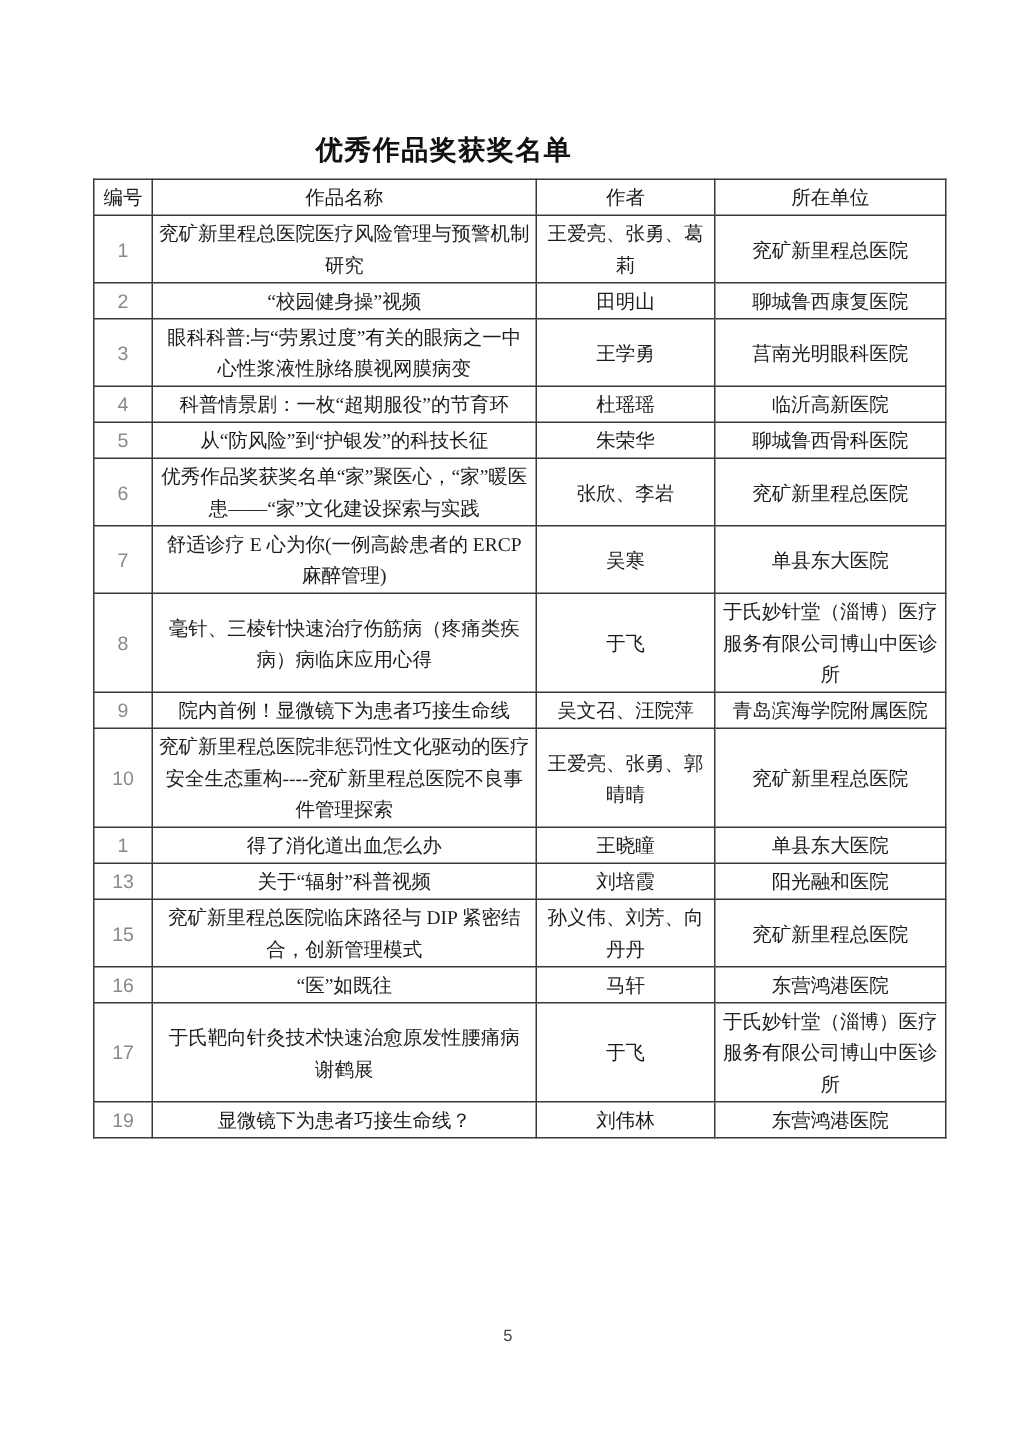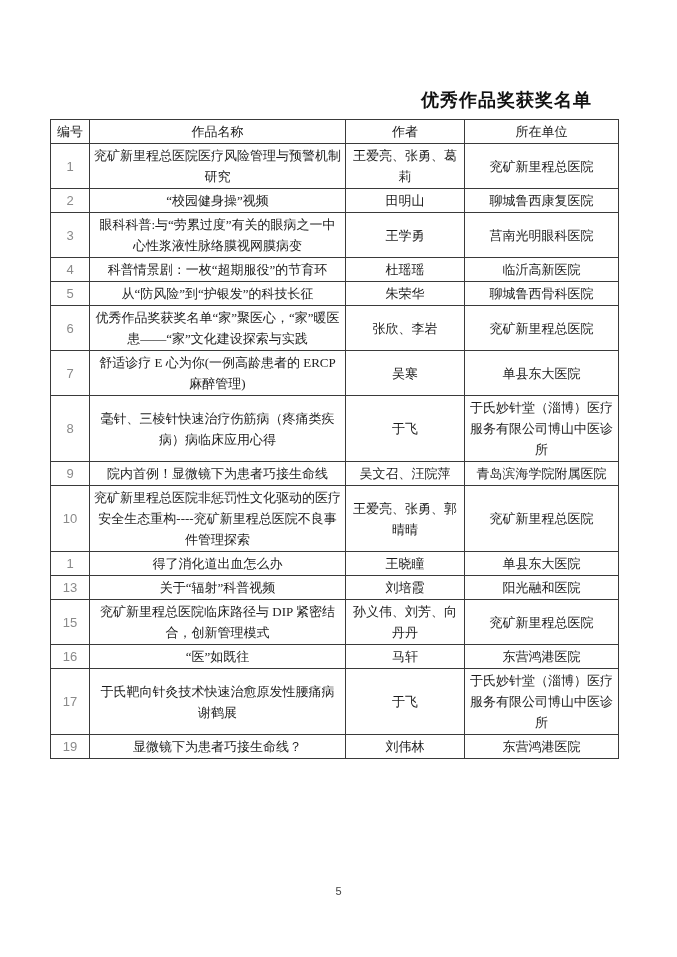--- a/index.html
+++ b/index.html
@@ -13,29 +13,29 @@
     position: relative;
     overflow: hidden;
     font-family: "Liberation Serif", serif;
     color: #1c1c1c;
   }
   .page-title {
     position: absolute;
     top: 88px;
     left: 0;
     width: 592px;
-    text-align: right;
+    text-align: center;
     font-size: 18px;
     font-weight: bold;
     letter-spacing: 1px;
     color: #111;
   }
   table.award-table {
     position: absolute;
-    left: 50px;
+    left: 62px;
     top: 119px;
     width: 568px;
     border-collapse: collapse;
     table-layout: fixed;
   }
   .award-table th,
   .award-table td {
     border: 1px solid #3a3a3a;
     text-align: center;
     vertical-align: middle;

